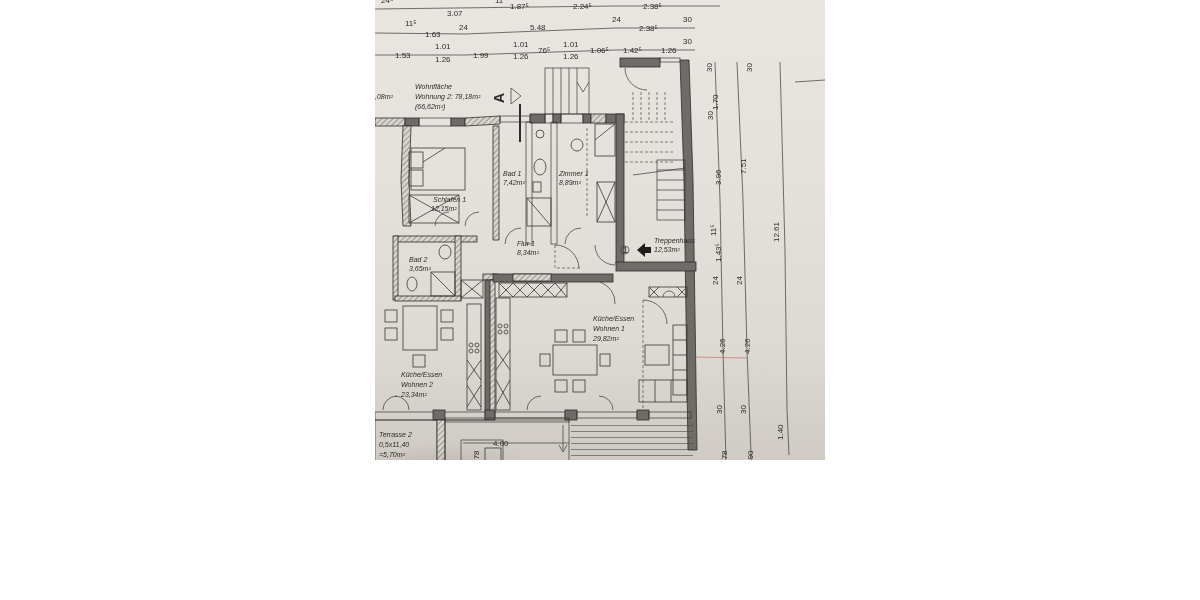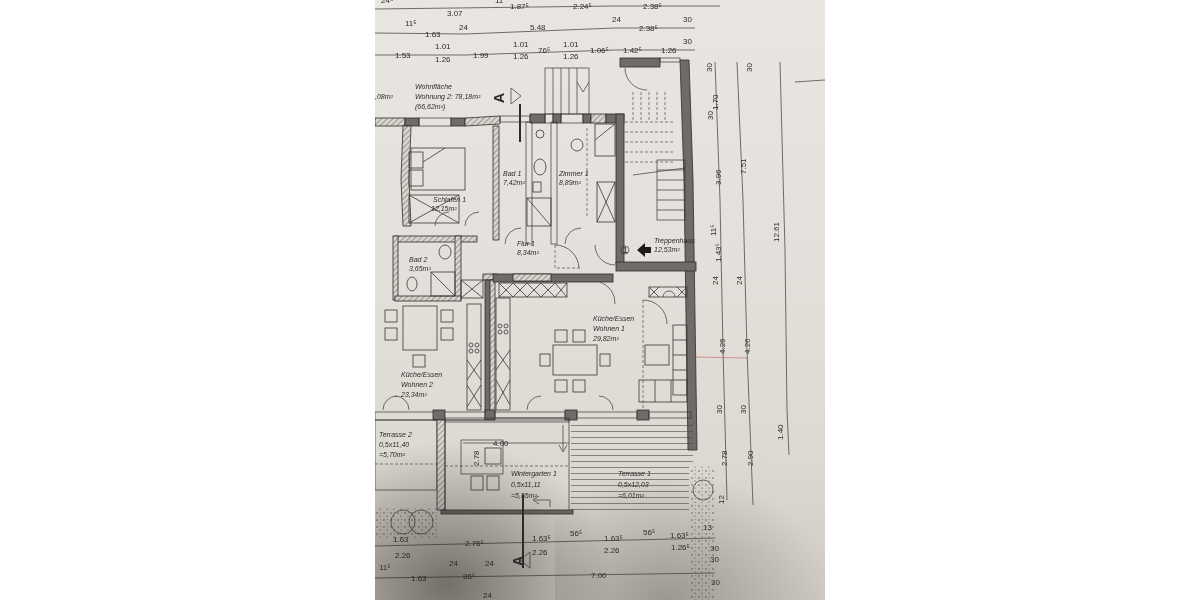--- a/index.html
+++ b/index.html
@@ -1,21 +1,21 @@
 <!DOCTYPE html>
 <html><head>
 <meta charset="utf-8">
 <style>
   html, body { margin: 0; padding: 0; }
   body {
     width: 1200px; height: 600px; background: #ffffff; position: relative; overflow: hidden;
     font-family: "Liberation Sans", sans-serif;
   }
   #sheet {
-    position: absolute; left: 375px; top: 0; width: 450px; height: 600px;
+    position: absolute; left: 375px; top: 0; width: 450px; height: 460px;
     background: linear-gradient(180deg, #e9e6e1 0%, #e4e0db 40%, #ddd9d3 75%, #cfcac4 100%);
     overflow: hidden;
   }
   #sheet svg { position: absolute; left: 0; top: 0; }
   .shadow {
     position: absolute; left: 0; top: 440px; width: 240px; height: 160px;
     background: radial-gradient(ellipse at 30% 90%, rgba(40,35,30,0.55), rgba(40,35,30,0) 70%);
     pointer-events: none;
   }
   .shadow2 {

